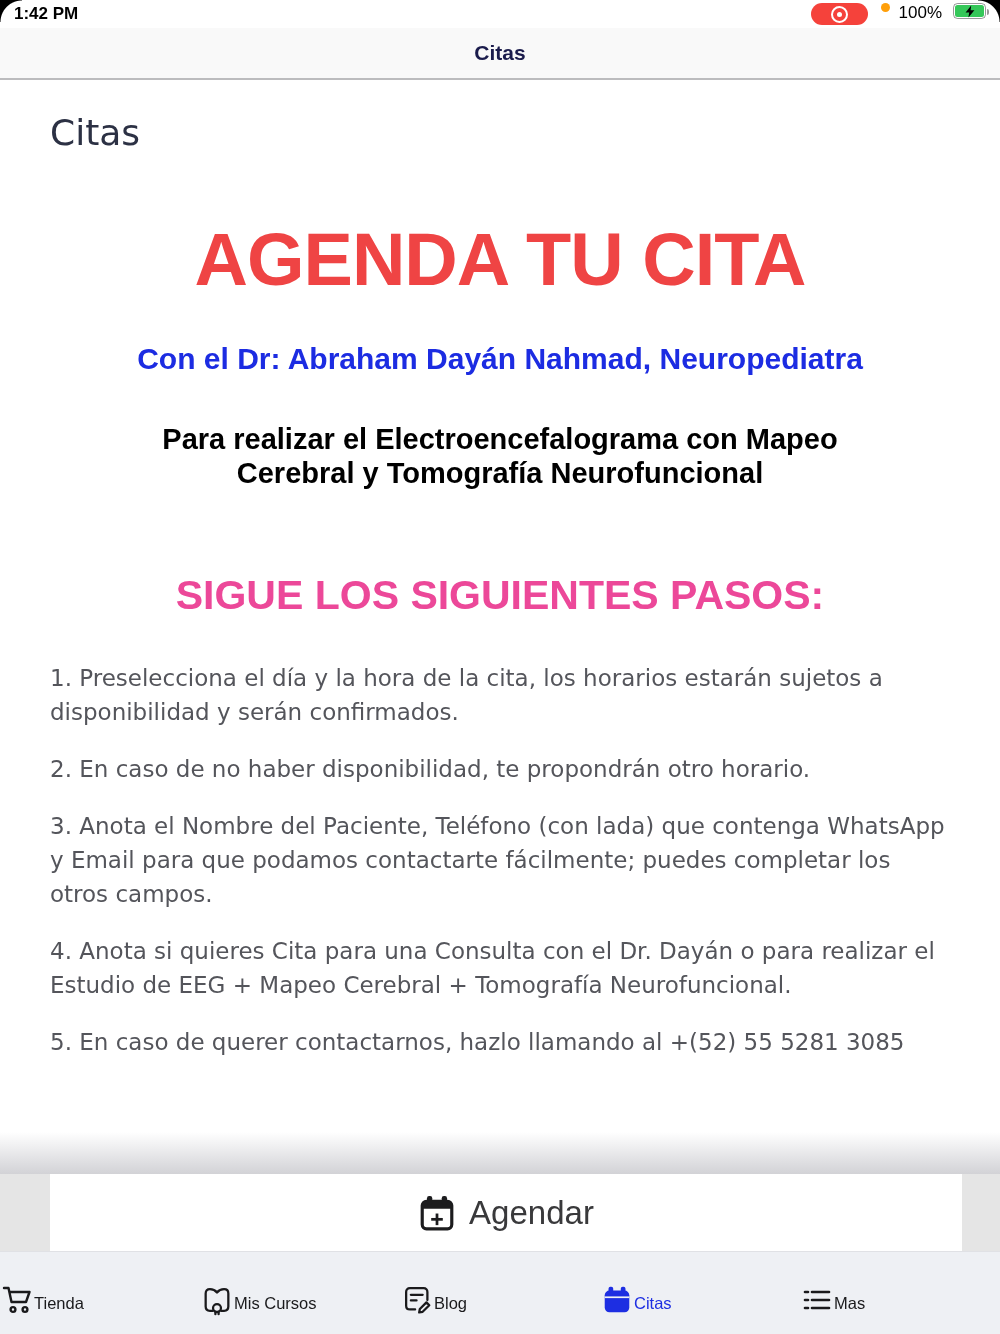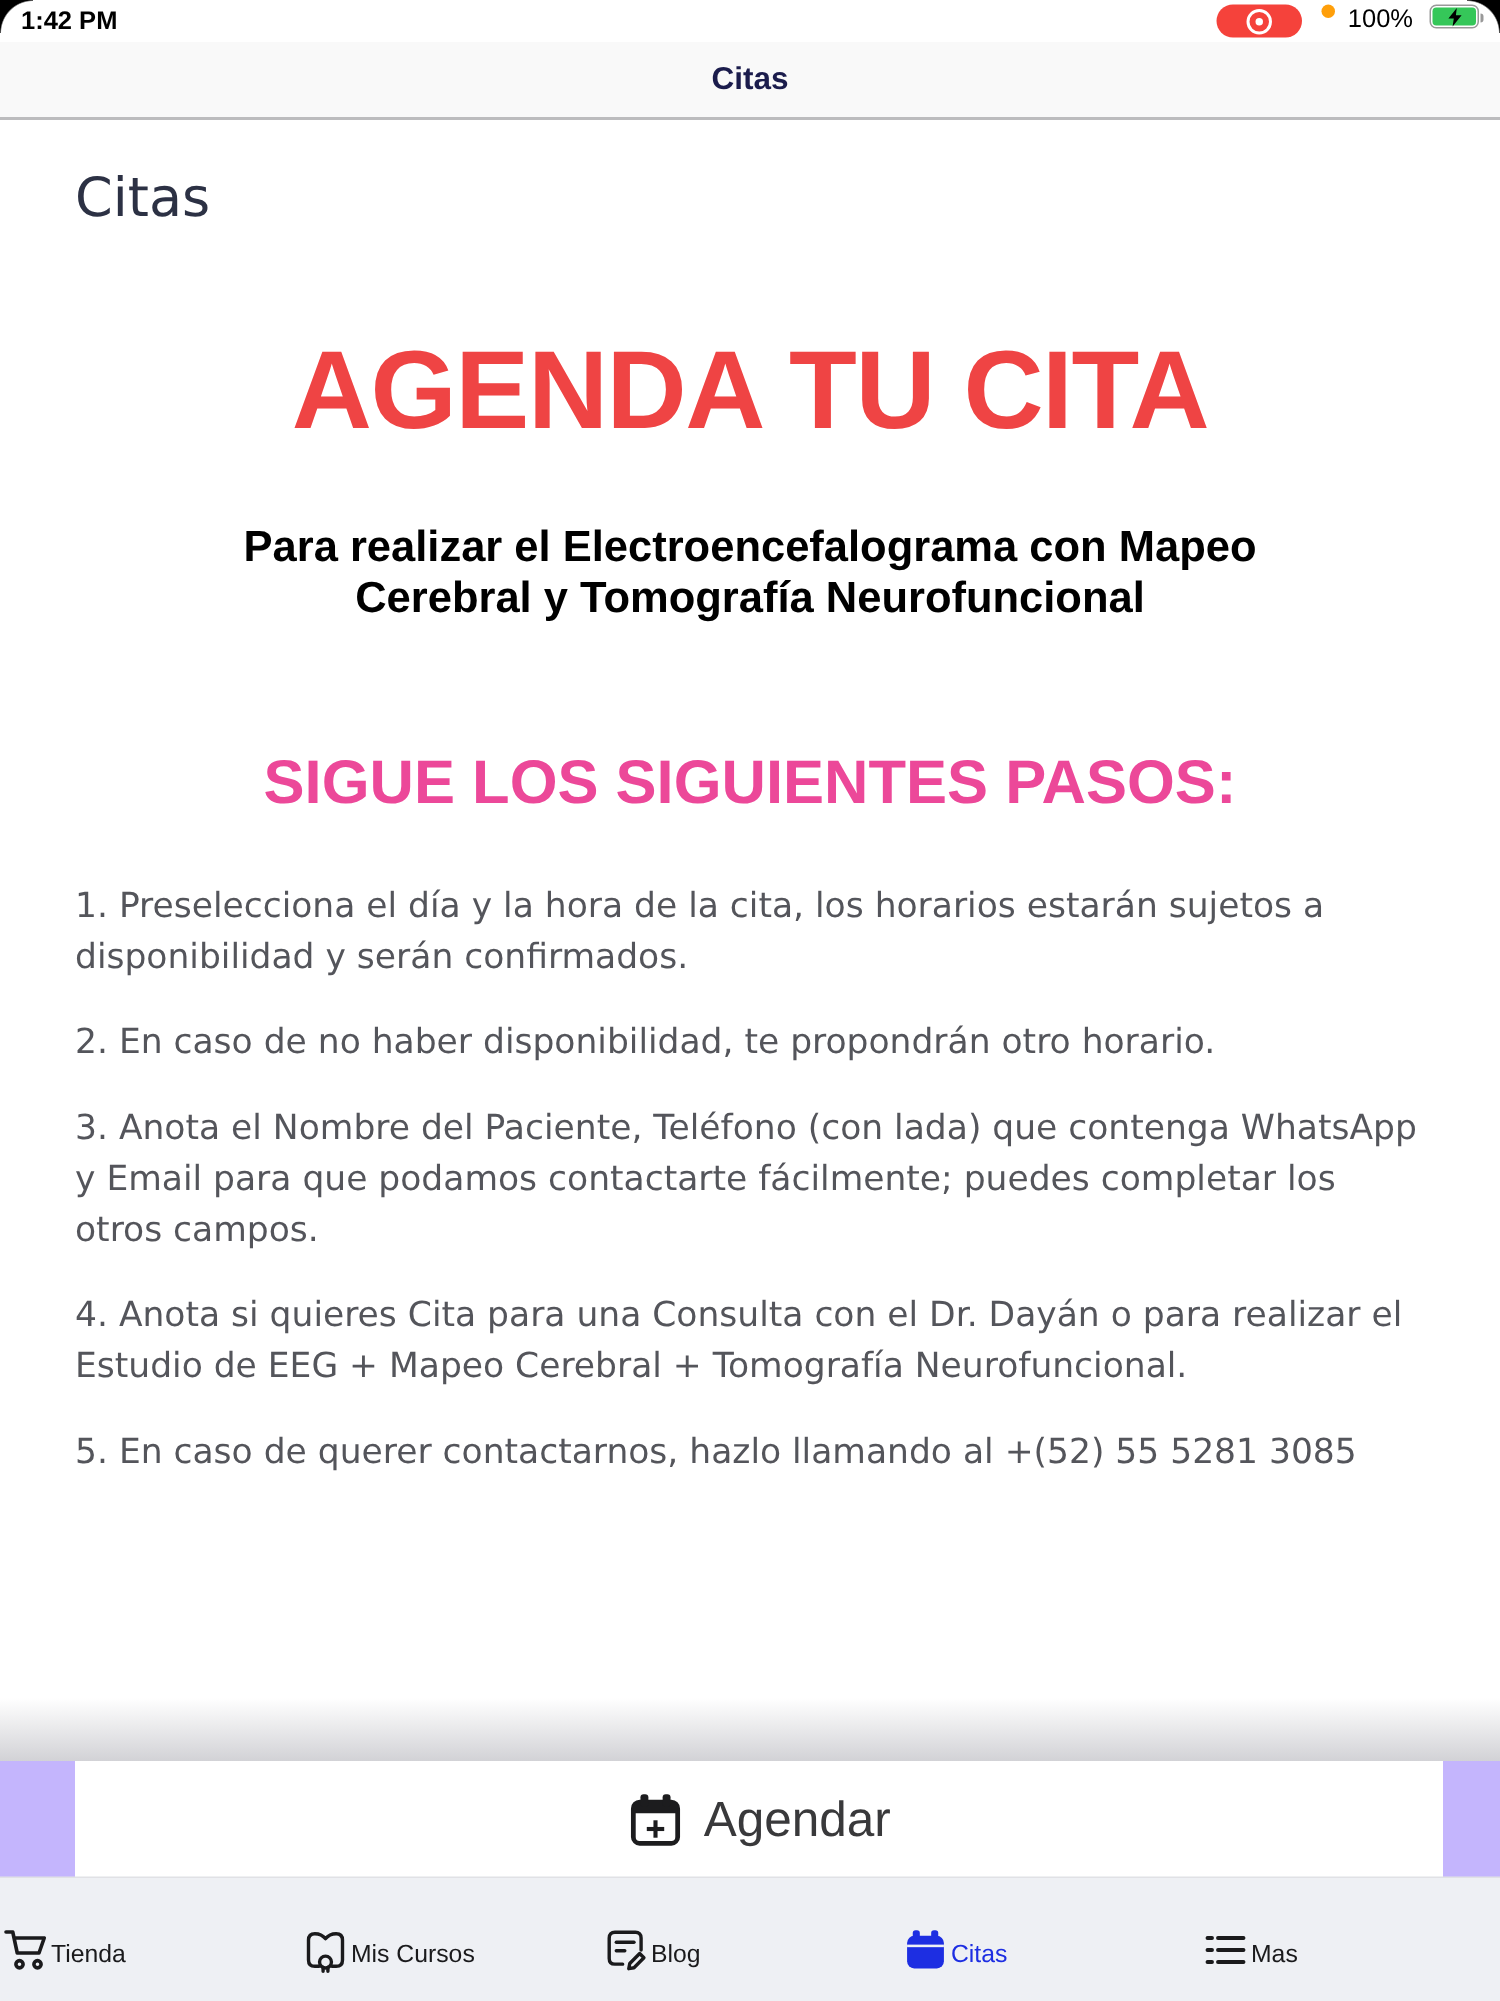--- a/index.html
+++ b/index.html
@@ -46,21 +46,21 @@
   .hero-sub1{margin-top:40px;text-align:center;font-family:"Liberation Sans",sans-serif;
              font-size:30px;font-weight:700;color:#1c2ce2;}
   .hero-sub2{margin-top:46px;text-align:center;font-family:"Liberation Sans",sans-serif;
              font-size:29px;font-weight:700;line-height:34px;color:#000000;}
   .steps-heading{margin-top:82px;text-align:center;font-family:"Liberation Sans",sans-serif;
                  font-size:41px;font-weight:800;color:#ec4899;}
   .steps{margin:42px 50px 0 50px;}
   .step{font-size:23px;line-height:34px;color:#54555b;margin-bottom:22px;font-weight:400;}
 
   
-  .footer{position:absolute;left:0;right:0;bottom:82px;height:78px;background:#c4b5fd;}
+  .footer{position:absolute;left:0;right:0;bottom:82px;height:78px;background:#e5e5e5;}
   .footer::before{content:"";position:absolute;left:0;right:0;bottom:100%;height:42px;
                   background:linear-gradient(to bottom, rgba(233,233,235,0), #d2d2d6);}
   .agendar-panel{position:absolute;left:50px;right:38px;top:0;bottom:0;background:#fff;
                  display:flex;align-items:center;justify-content:center;gap:13px;cursor:pointer;}
   .agendar-label{font-size:33px;color:#39393b;font-weight:400;}
 
   
   .tabbar{position:absolute;left:0;right:0;bottom:0;height:82px;background:#eef0f4;
           border-top:1px solid rgba(0,0,0,.06);display:flex;}
   .tab{flex:1;display:flex;flex-direction:row;align-items:center;justify-content:flex-start;
@@ -102,20 +102,21 @@
     </div>
   </div>
 
   <div class="navbar">
     <span class="nav-title">Citas</span>
   </div>
 
   <div class="content">
     <div class="page-heading">Citas</div>
     <div class="hero-title">AGENDA TU CITA</div>
+    <div class="hero-sub1">Con el Dr: Abraham Dayán Nahmad, Neuropediatra</div>
     <div class="hero-sub2">
       <div>Para realizar el Electroencefalograma con Mapeo</div>
       <div>Cerebral y Tomografía Neurofuncional</div>
     </div>
     <div class="steps-heading">SIGUE LOS SIGUIENTES PASOS:</div>
     <div class="steps">
       <p class="step">1. Preselecciona el día y la hora de la cita, los horarios estarán sujetos a disponibilidad y serán confirmados.</p>
       <p class="step">2. En caso de no haber disponibilidad, te propondrán otro horario.</p>
       <p class="step">3. Anota el Nombre del Paciente, Teléfono (con lada) que contenga WhatsApp y Email para que podamos contactarte fácilmente; puedes completar los otros campos.</p>
       <p class="step">4. Anota si quieres Cita para una Consulta con el Dr. Dayán o para realizar el Estudio de EEG + Mapeo Cerebral + Tomografía Neurofuncional.</p>

